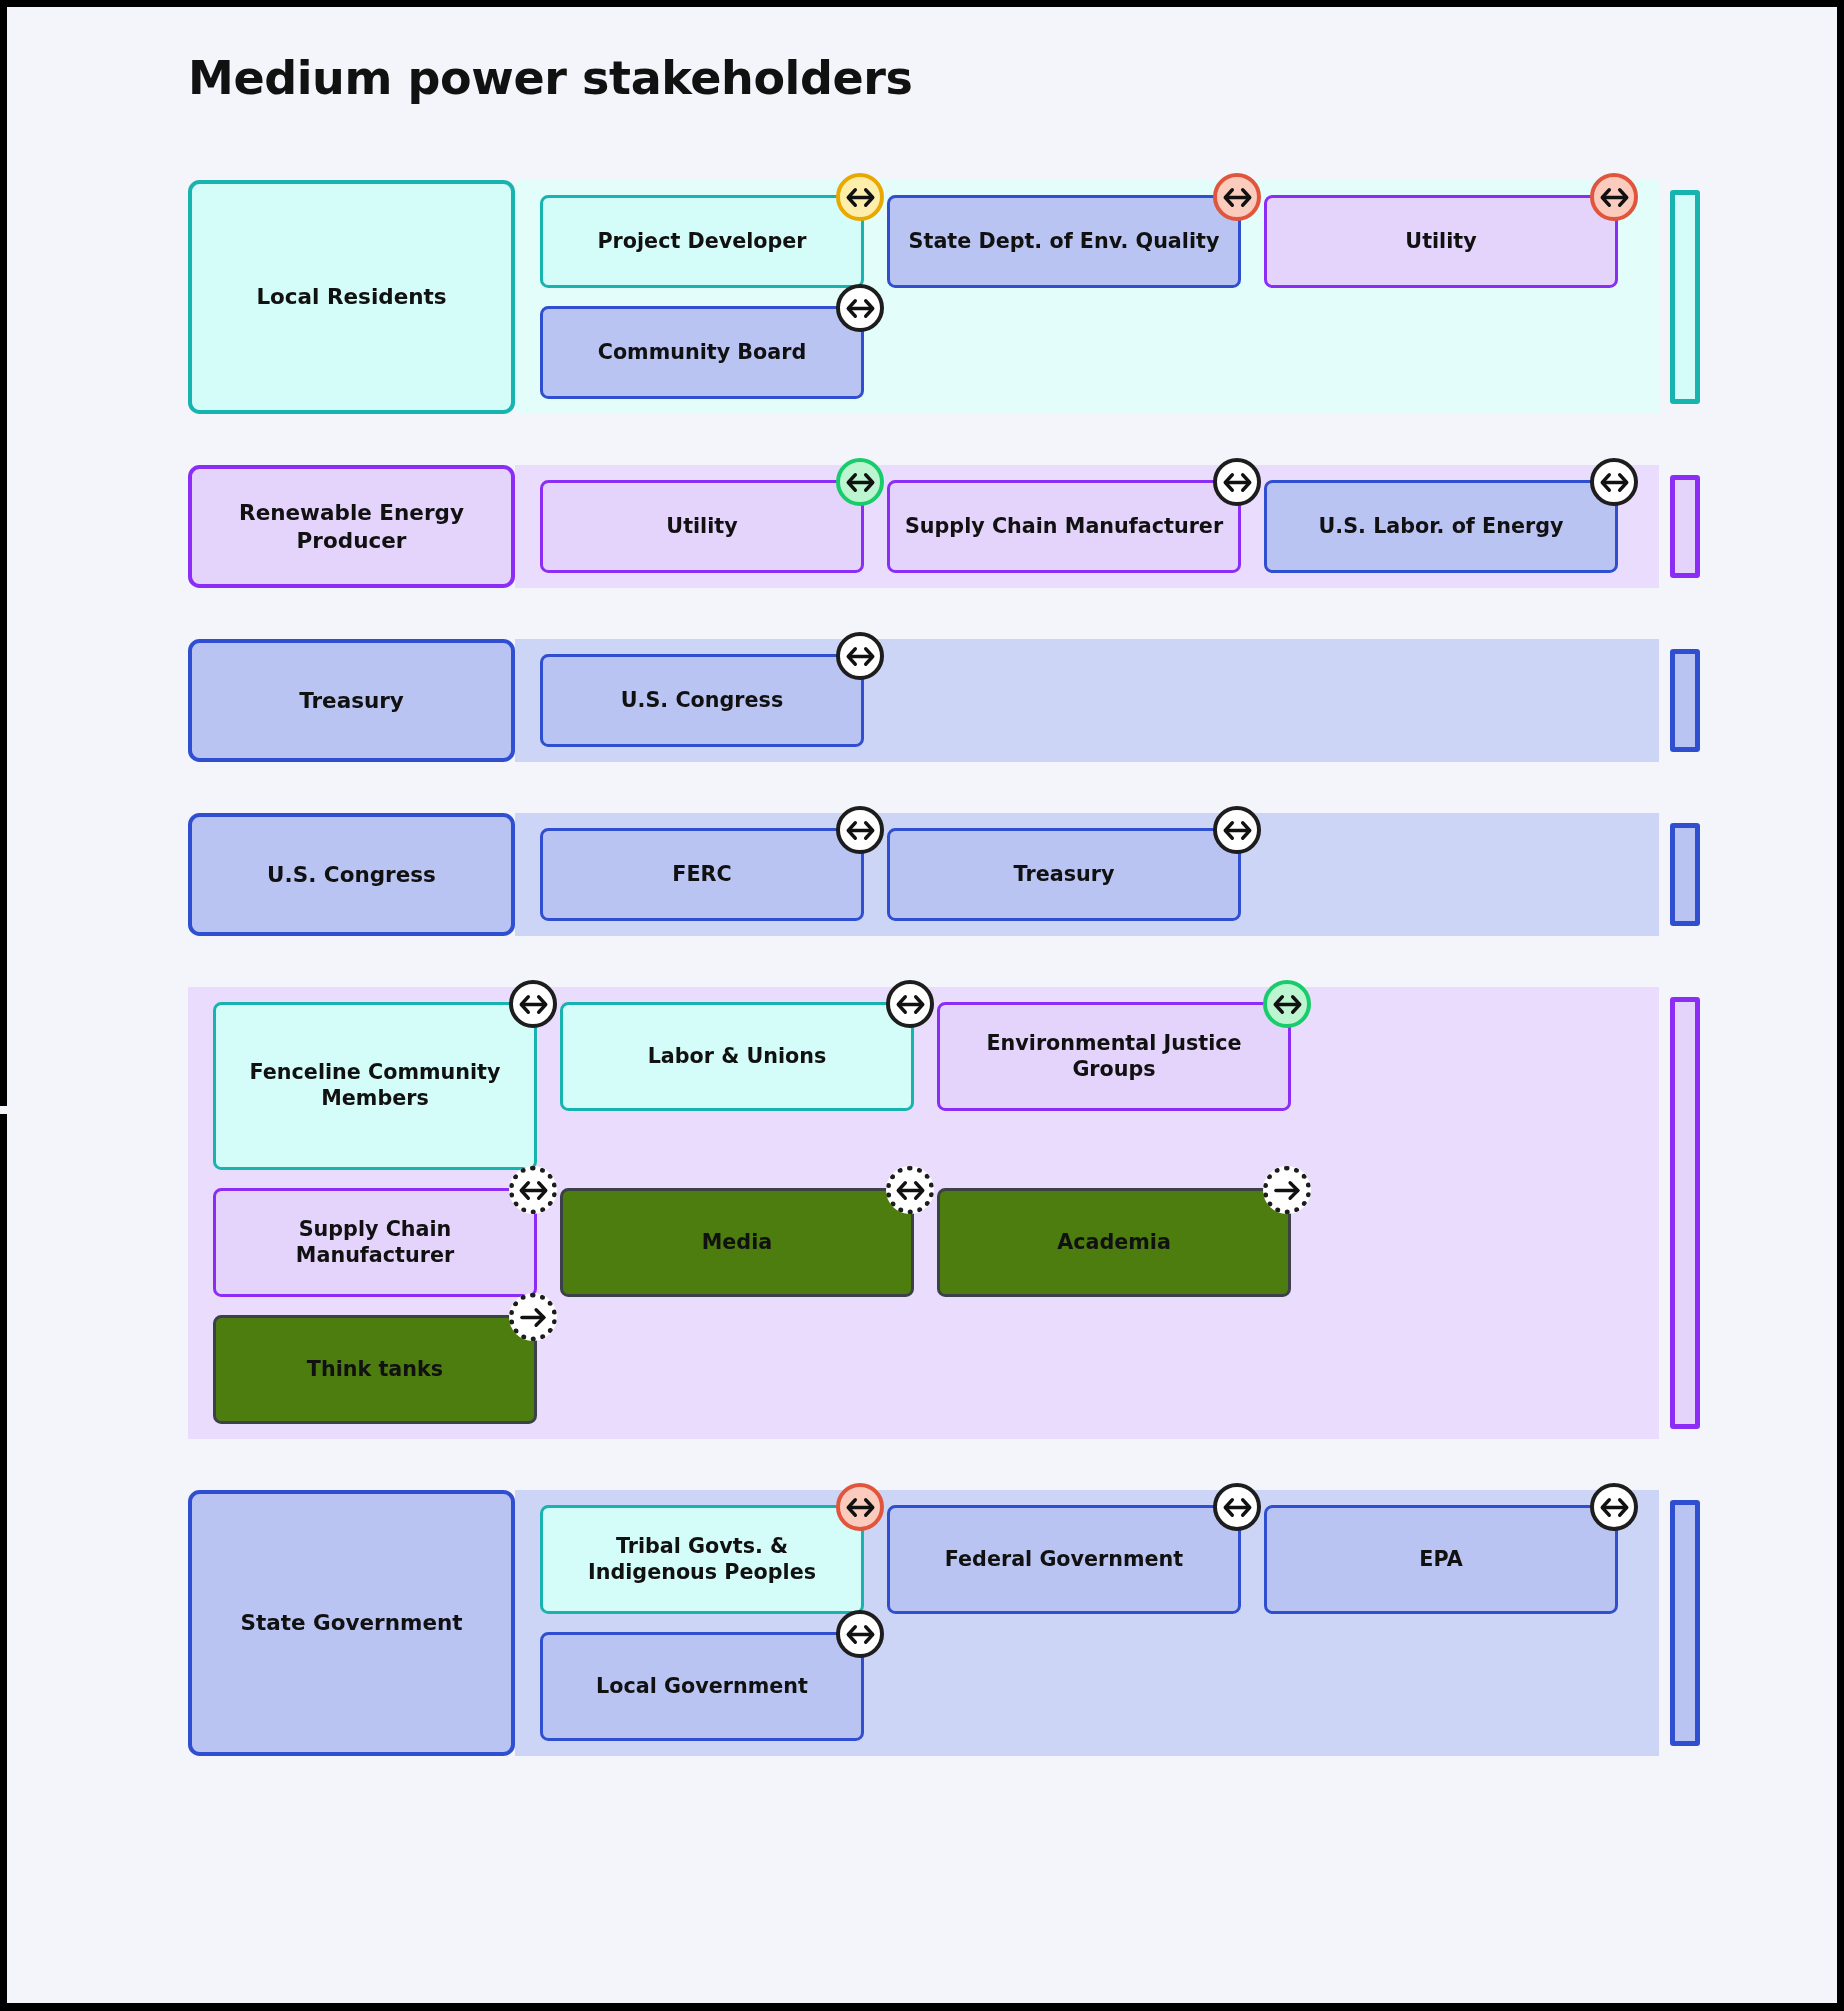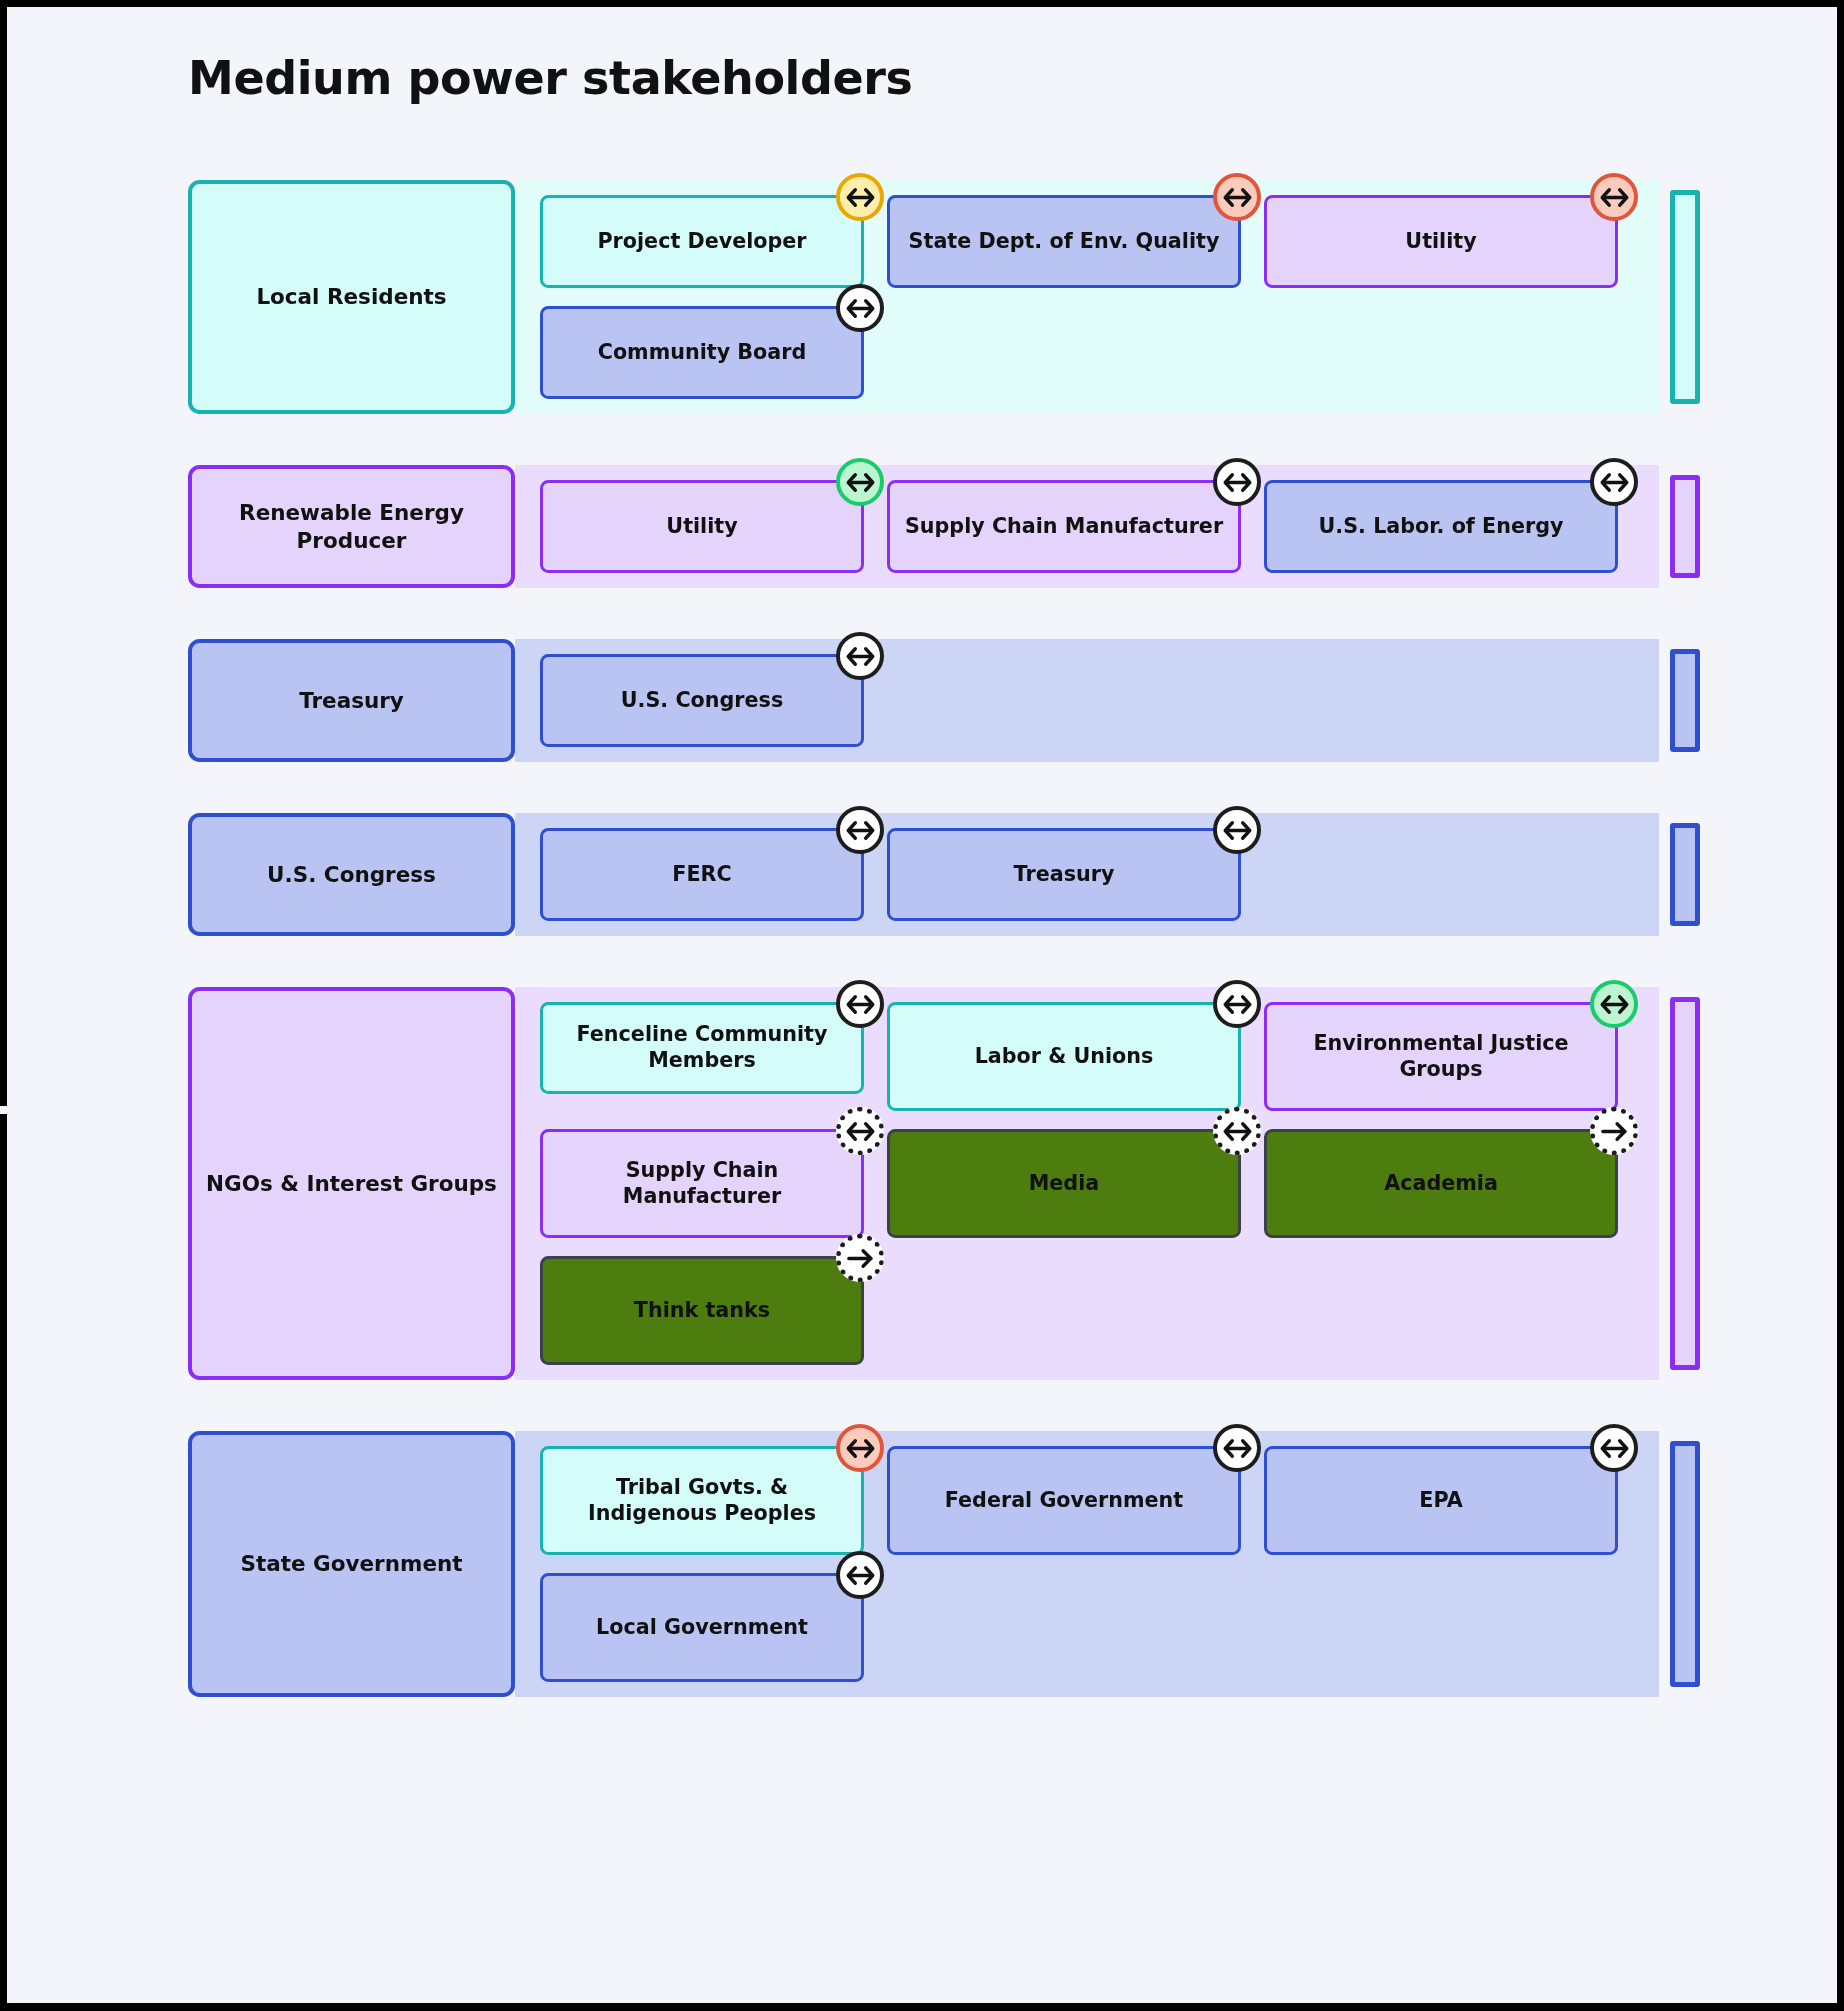--- a/index.html
+++ b/index.html
@@ -72,21 +72,21 @@
     display:flex;align-items:center;justify-content:center;
     text-align:center;
     font-size:20.7px;font-weight:bold;color:#111;
     line-height:1.24;
     padding:6.6px 11.6px;
   }
   .chip.w1{width:324px;}
   .chip.w2{width:354px;}
   .chip.h-s{height:93px;}
   .chip.h-m{height:109px;}
-  .chip.h-l{height:92px;}
+  .chip.h-l{height:168px;}
 
   
   .badge{
     position:absolute;
     top:-25px;right:-23px;
     width:48px;height:48px;border-radius:50%;
     border:4.1px solid #222;background:#fff;
     display:flex;align-items:center;justify-content:center;
     box-sizing:border-box;
     z-index:8;
@@ -267,21 +267,20 @@
                   </svg>
                 </div>
               </div>
             </div>
             <div class="edge-bar blue"></div>
           </div>
         </div>
       </div>
       <div class="row">
         <div class="row-group">
-          <div class="anchor purple">NGOs &amp; Interest Groups</div>
           <div class="band purpleband">
             <div class="subrow">
               <div class="chip teal w1 h-l">
                 <span>Fenceline Community Members</span>
                 <div class="badge plain">
                   <svg viewBox="0 0 24 24" fill="none" stroke="#111" stroke-width="2.6" stroke-linecap="round" stroke-linejoin="round">
                     <line x1="3" y1="12" x2="21" y2="12"></line>
                     <polyline points="8,6 2.5,12 8,18"></polyline>
                     <polyline points="16,6 21.5,12 16,18"></polyline>
                   </svg>

